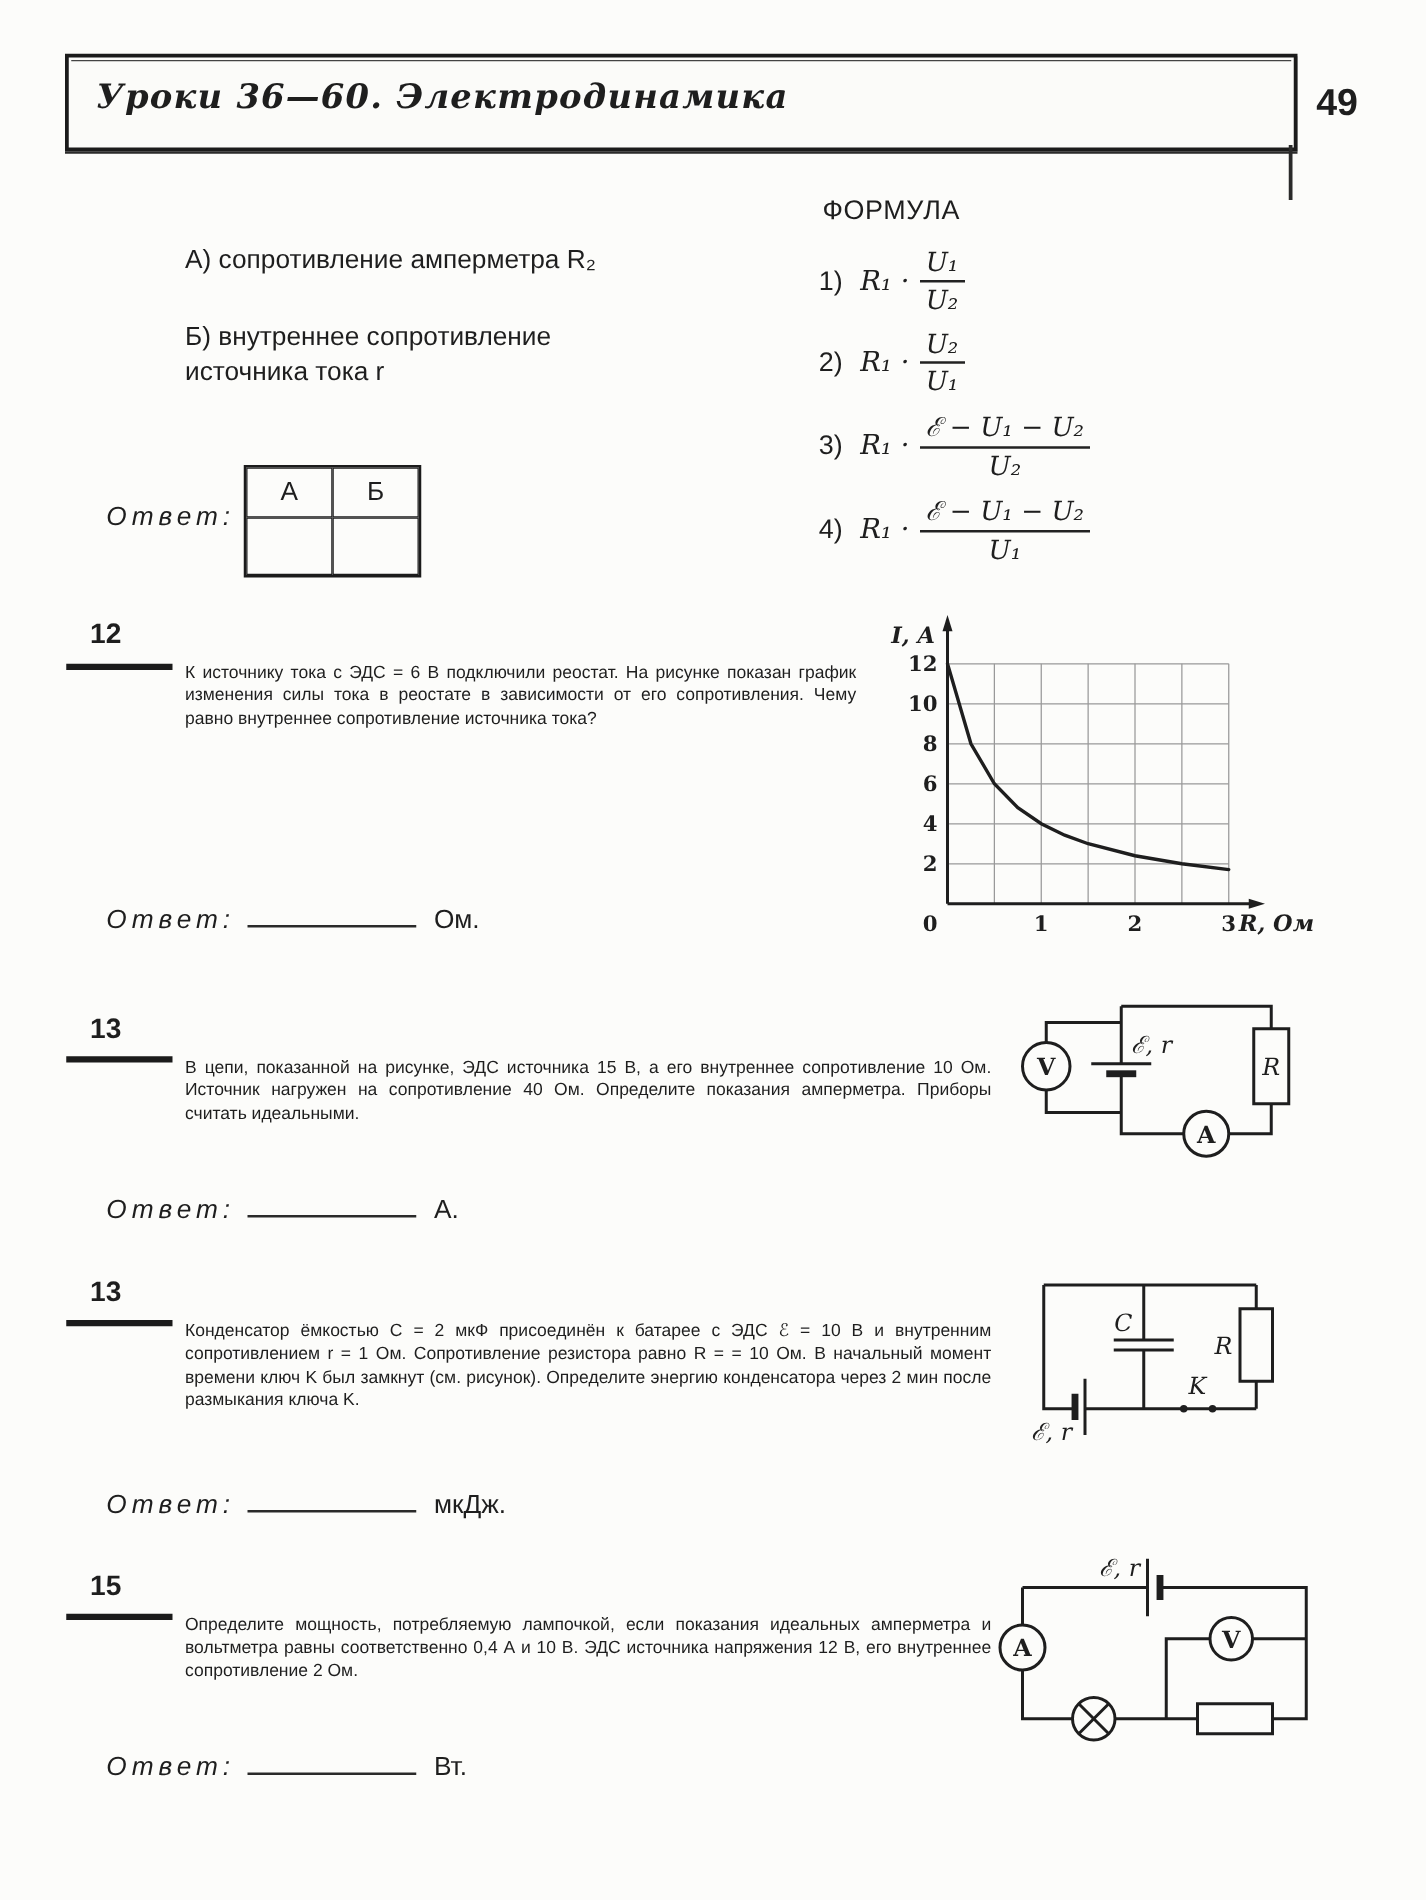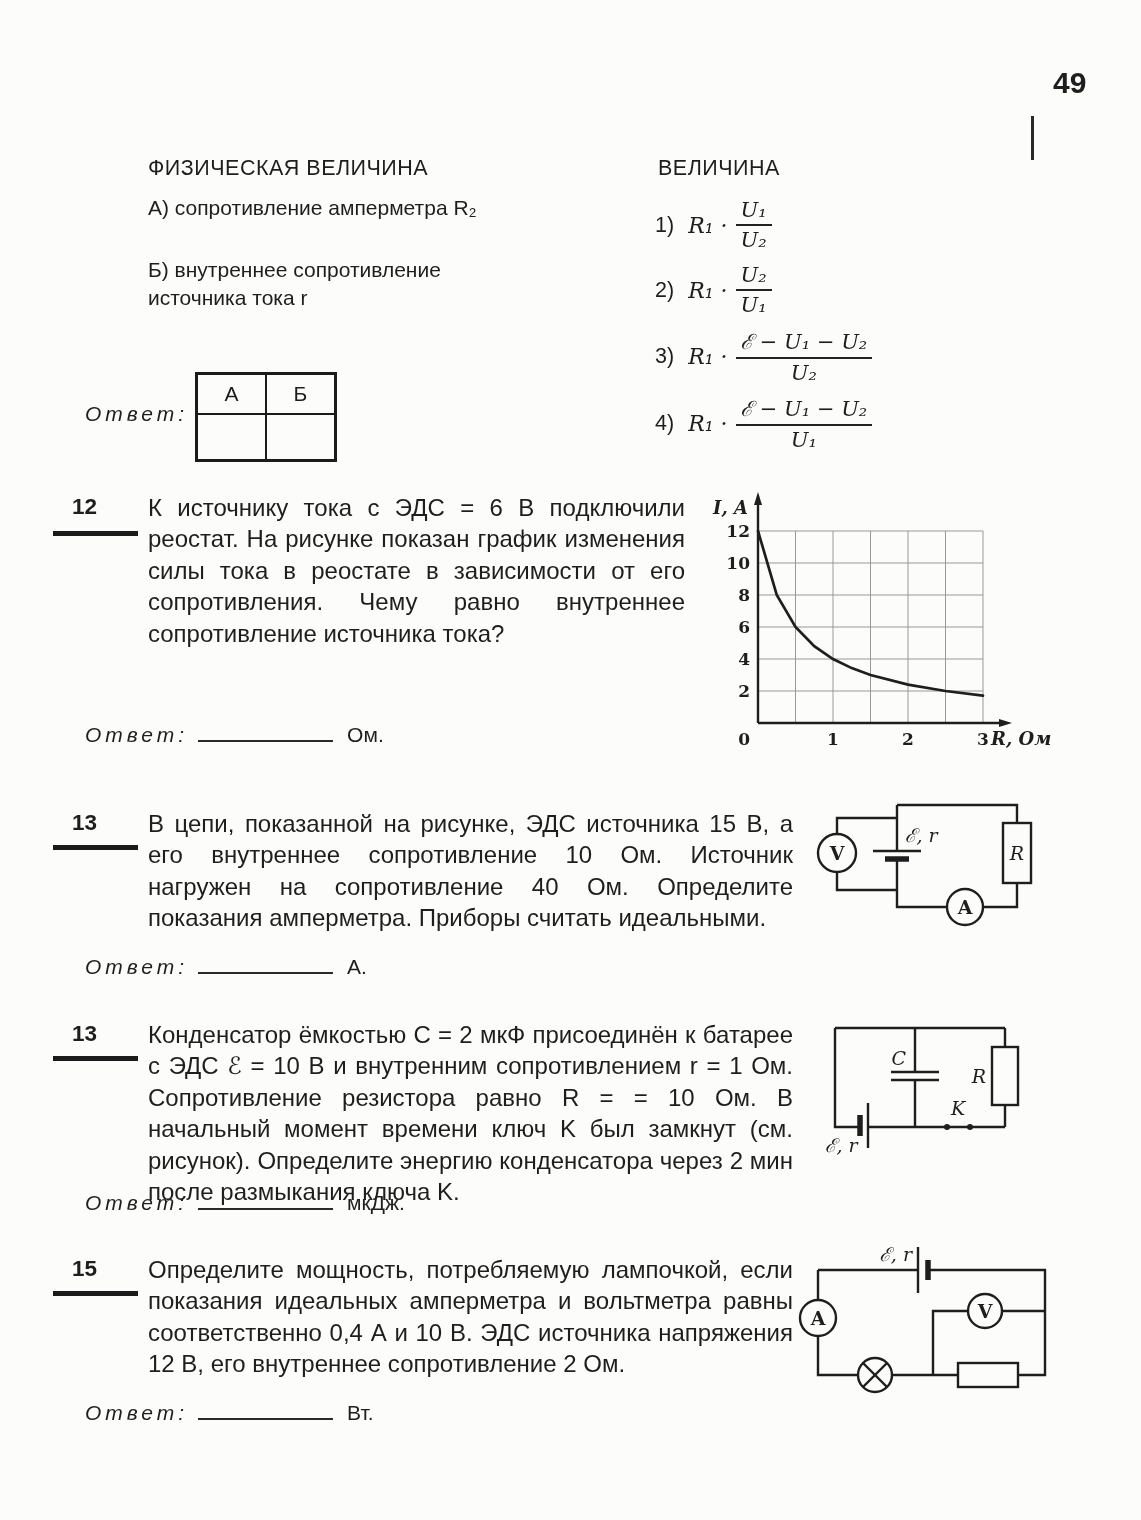--- a/index.html
+++ b/index.html
@@ -10,21 +10,21 @@
            border:3.5px solid #1b1b1b;background:#fbfbf9;box-shadow:0 2px 0 #2a2a2a;}
   .hdr-inner{position:absolute;inset:2px;border-top:1px solid #444;}
   .hdr-title{position:absolute;left:22px;top:16px;font-family:"DejaVu Serif",serif;
              font-style:italic;font-weight:bold;font-size:27px;letter-spacing:1px;}
   .hdr-tail{position:absolute;left:1031px;top:116px;width:3px;height:44px;background:#2a2a2a;}
   .page-num{position:absolute;left:1053px;top:66px;font-size:30px;font-weight:bold;
             font-family:"Liberation Sans","DejaVu Sans",sans-serif;}
   
   .colhead{position:absolute;font-size:21.5px;letter-spacing:0.5px;}
   .mitem{position:absolute;font-size:21px;line-height:1.32;}
-  .ptext{position:absolute;font-size:24px;line-height:1.31;text-align:justify;}
+  .ptext{position:absolute;font-size:14px;line-height:1.31;text-align:justify;margin-top:36px;}
   .pnum{position:absolute;font-size:22.5px;font-weight:bold;}
   .prule{position:absolute;height:5px;background:#1b1b1b;}
   .answer{position:absolute;font-size:21px;white-space:nowrap;}
   .answer .lbl{letter-spacing:4px;font-style:italic;}
   .blank{display:inline-block;width:135px;border-bottom:2px solid #2a2a2a;height:20px;
          margin:0 14px 0 10px;vertical-align:baseline;}
   
   .formula{position:absolute;left:655px;display:flex;align-items:center;font-size:21.5px;}
   .formula .fnum{margin-right:14px;}
   .formula .fbase{font-family:"DejaVu Serif",serif;font-style:italic;font-size:22px;margin-right:8px;}
@@ -51,25 +51,28 @@
   .plateS{stroke:#1e1e1e;stroke-width:5.5;}
   .clabel{font:italic 19px "DejaVu Serif",serif;fill:#1e1e1e;}
   .mlabel{font:bold 19px "DejaVu Serif",serif;fill:#1e1e1e;text-anchor:middle;}
   .dot{fill:#1e1e1e;stroke:none;}
 </style>
 </head>
 <body>
 
 <div class="page">
 
+  <div class="hdr-box">
+    <div class="hdr-inner"></div>
+    <div class="hdr-title">Уроки 36—60. Электродинамика</div>
+  </div>
   <div class="hdr-tail"></div>
   <div class="page-num">49</div>
 
-  <div class="colhead" style="left:148px;top:156px;">ФИЗИЧЕСКАЯ ВЕЛИЧИНА</div>
-  <div class="colhead" style="left:658px;top:156px;">ВЕЛИЧИНА</div>
+  <div class="colhead" style="left:658px;top:156px;">ФОРМУЛА</div>
   <div class="mitem" style="left:148px;top:194px;width:520px;">А) сопротивление амперметра R₂</div>
   <div class="mitem" style="left:148px;top:256px;width:330px;">Б) внутреннее сопротивление источника тока r</div>
 
   <div class="formula" style="top:198px;">
     <span class="fnum">1)</span>
     <span class="fbase">R₁ ·</span>
     <span class="frac">
         <span class="top">U₁</span>
         <span class="bot">U₂</span>
       </span>

